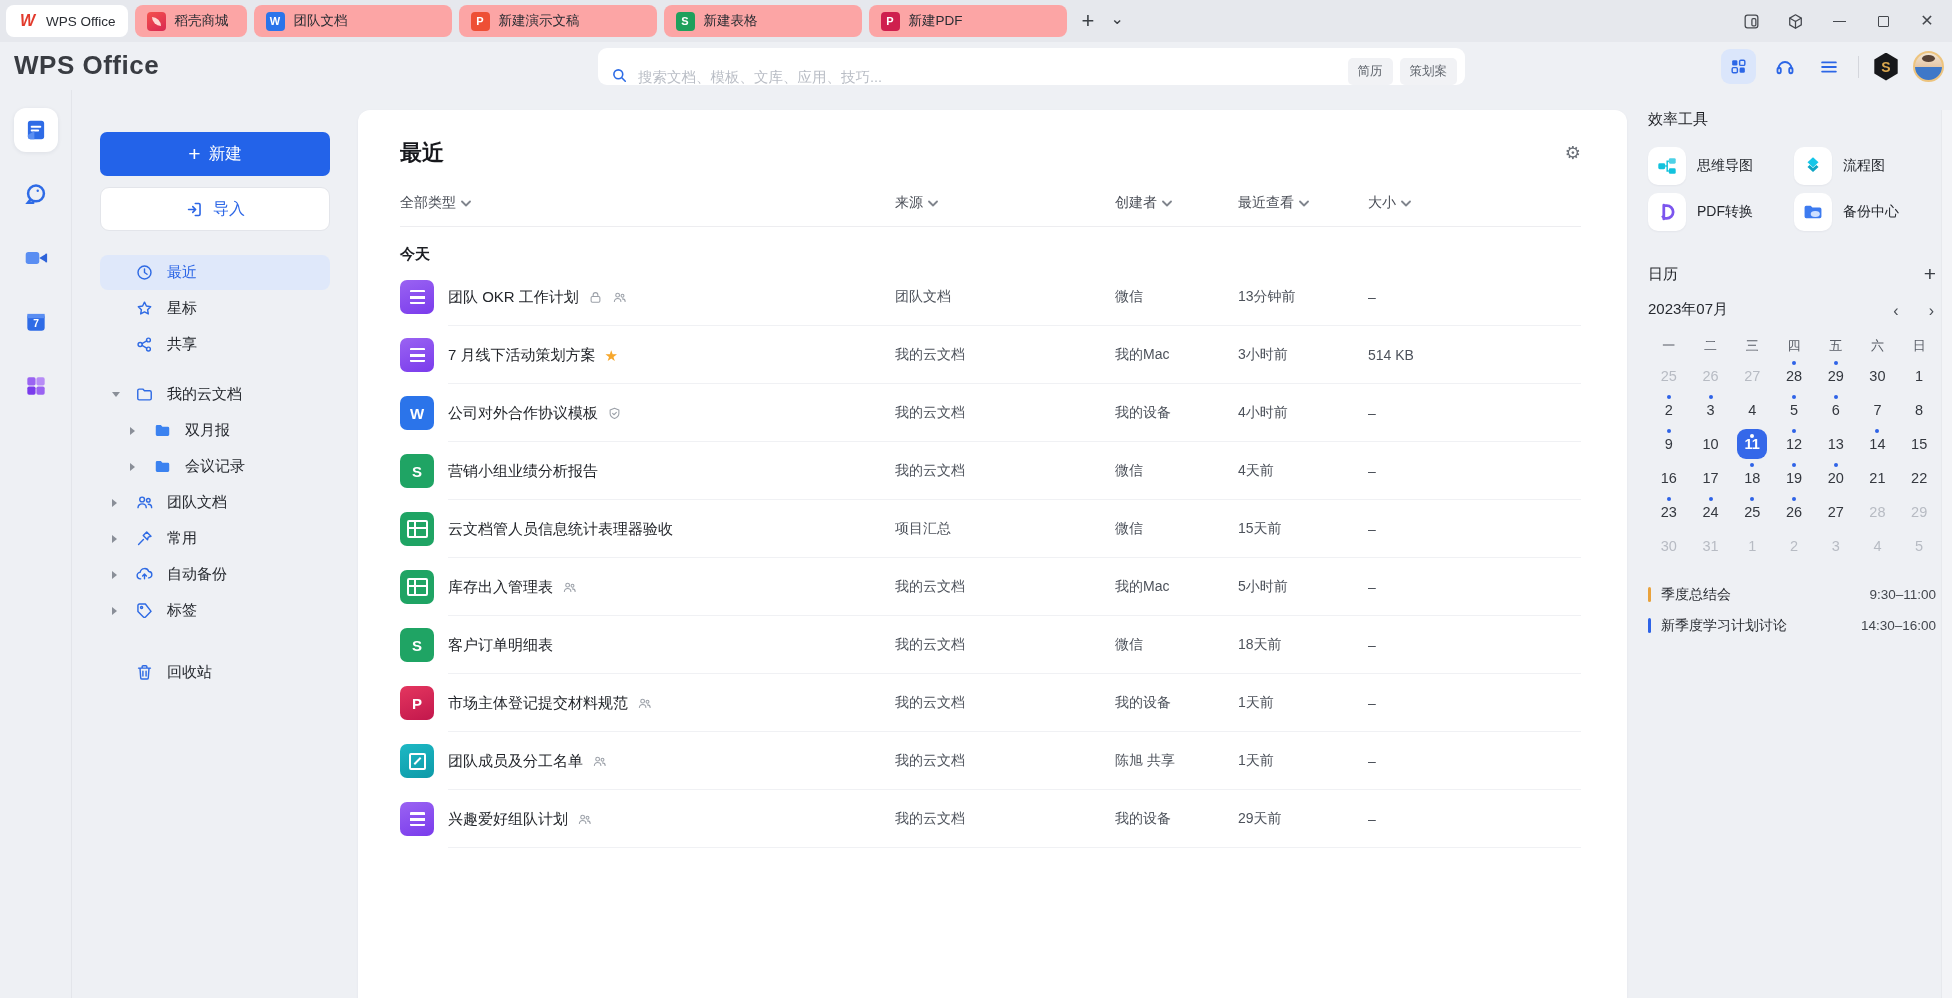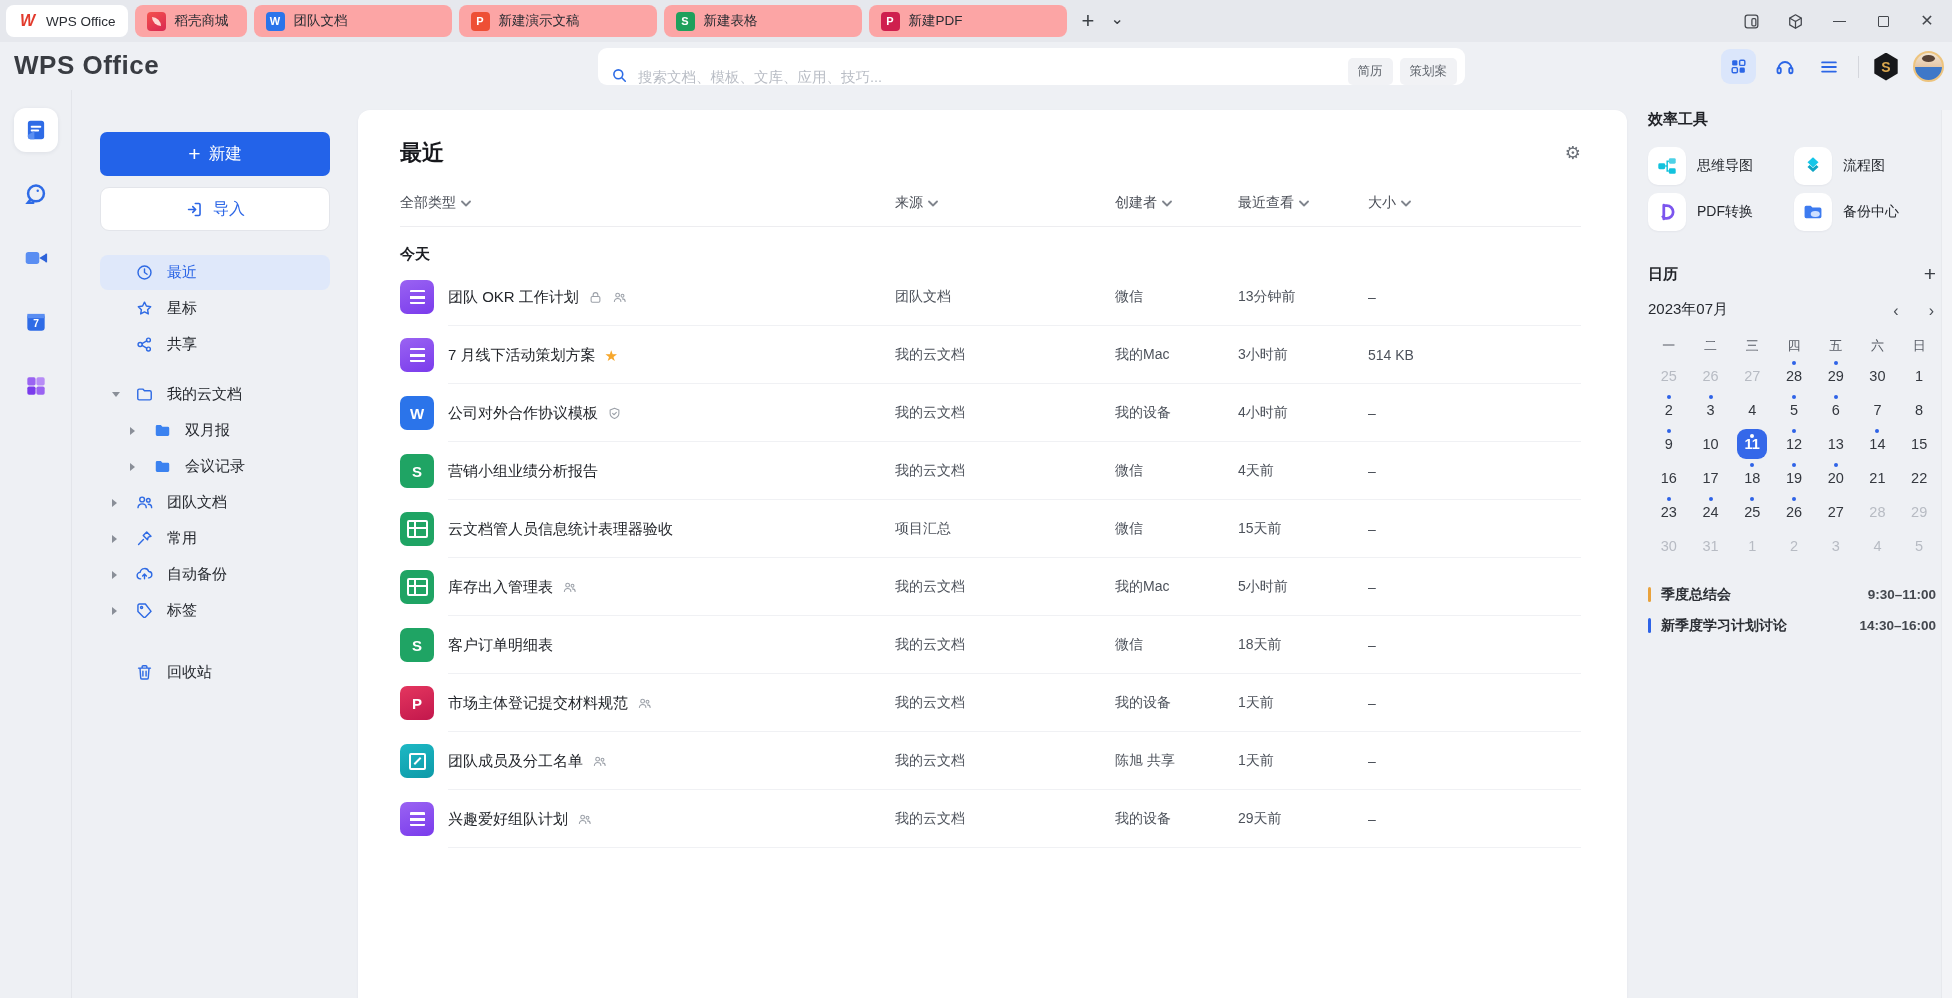--- a/index.html
+++ b/index.html
@@ -108,21 +108,21 @@
   .form-teal-icon::after { content:""; position:absolute; width:9px; height:2px; background:#fff; transform:rotate(-45deg); }
   .file-name { font-size:15px; color:#23262b; white-space:nowrap; overflow:hidden; text-overflow:ellipsis; }
   .fbadge { margin-left:9px; display:flex; align-items:center; color:#9ba0a8; flex:0 0 auto; }
   .fbadge svg { width:15px; height:15px; stroke:#9ba0a8; fill:none; stroke-width:1.7; stroke-linecap:round; stroke-linejoin:round; }
   .star-badge { color:#f6a72c; font-size:15px; line-height:1; }
   .star-badge::before { content:"★"; }
   .cell-txt { font-size:14px; color:#4d525b; white-space:nowrap; }
 
   
   .rpanel { position:absolute; left:1648px; top:110px; width:292px; bottom:0; }
-  .rp-title { font-size:15px; font-weight:700; color:#1f2126; }
+  .rp-title { font-size:15px; font-weight:400; color:#1f2126; }
   .tools-grid { margin-top:18px; display:grid; grid-template-columns:1fr 1fr; row-gap:8px; }
   .tool-item { display:flex; align-items:center; gap:11px; cursor:pointer; }
   .tool-tile { width:38px; height:38px; background:#fff; border-radius:10px; display:flex; align-items:center; justify-content:center; box-shadow:0 1px 2px rgba(30,40,70,.05); }
   .tool-tile svg { width:22px; height:22px; }
   .tool-label { font-size:14px; color:#25282e; }
   .cal-header { margin-top:32px; display:flex; align-items:flex-end; }
   .cal-add { margin-left:auto; margin-right:4px; font-size:21px; color:#3a3e45; cursor:pointer; line-height:1; }
   .cal-add::before { content:"+"; }
   .cal-month-row { margin-top:16px; display:flex; align-items:flex-end; }
   .cal-month { font-size:15px; color:#26292f; }
@@ -135,21 +135,21 @@
   .wd { text-align:center; font-size:13px; color:#585d66; }
   .cal-grid { margin-top:4px; }
   .cal-cell { position:relative; height:34px; display:flex; align-items:center; justify-content:center; cursor:pointer; }
   .cnum { width:30px; height:30px; display:flex; align-items:center; justify-content:center; border-radius:9px; font-size:14.5px; color:#34383f; }
   .cal-cell.dim .cnum { color:#b7bbc3; }
   .cdot { display:none; position:absolute; top:2px; left:50%; margin-left:-2px; width:4px; height:4px; border-radius:50%; background:#2e63e7; }
   .cal-cell.dot .cdot { display:block; }
   .cal-cell.sel .cnum { background:#3568e9; color:#fff; font-weight:600; }
   .cal-cell.sel .cdot { background:#fff; top:7px; z-index:2; }
   .events { margin-top:16px; }
-  .event-row { display:flex; align-items:center; height:31px; cursor:pointer;font-weight:bold; }
+  .event-row { display:flex; align-items:center; height:31px; cursor:pointer; }
   .ev-bar { width:3px; height:15px; border-radius:2px; flex:0 0 auto; }
   .ev-title { margin-left:10px; font-size:14px; color:#2b2e34; white-space:nowrap; }
   .ev-time { margin-left:auto; font-size:13.5px; color:#43474e; margin-right:4px; }
   .scroll-strip { position:absolute; right:0; top:110px; bottom:0; width:11px; background:#f3f4f7; border-left:1px solid #e7e9ed; }
 </style>
 </head>
 <body>
 
 <div id="app">
 

